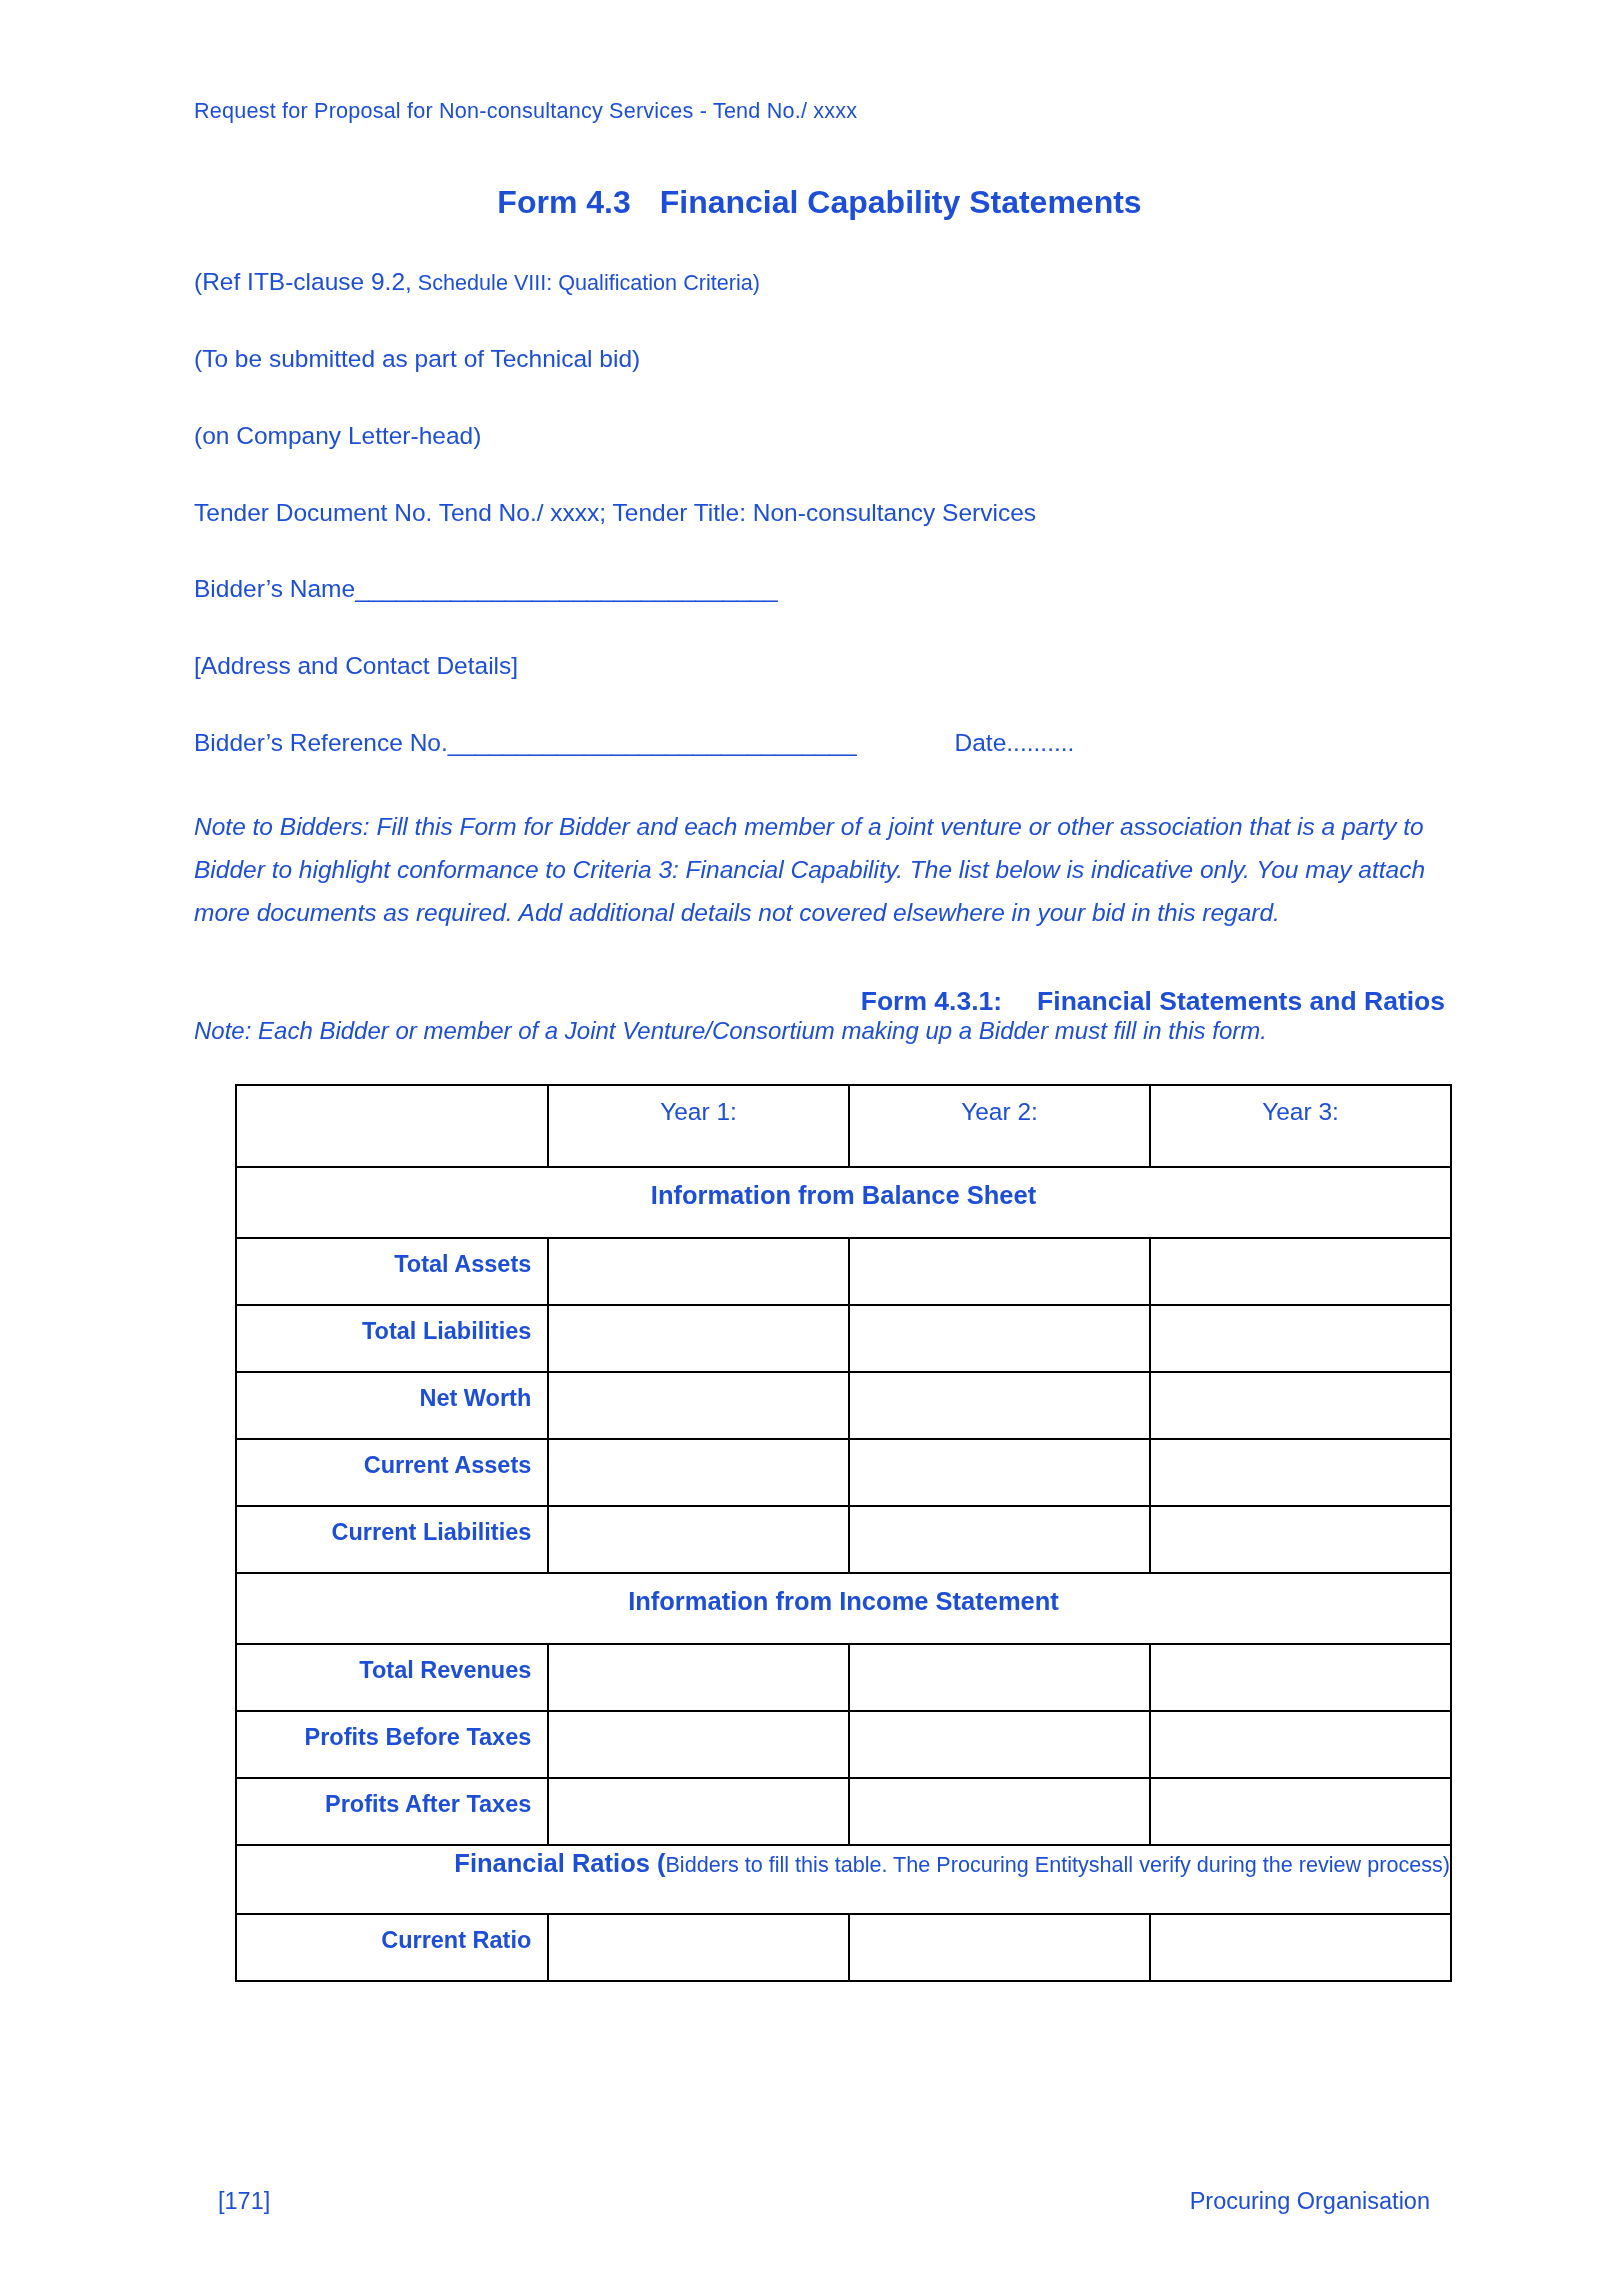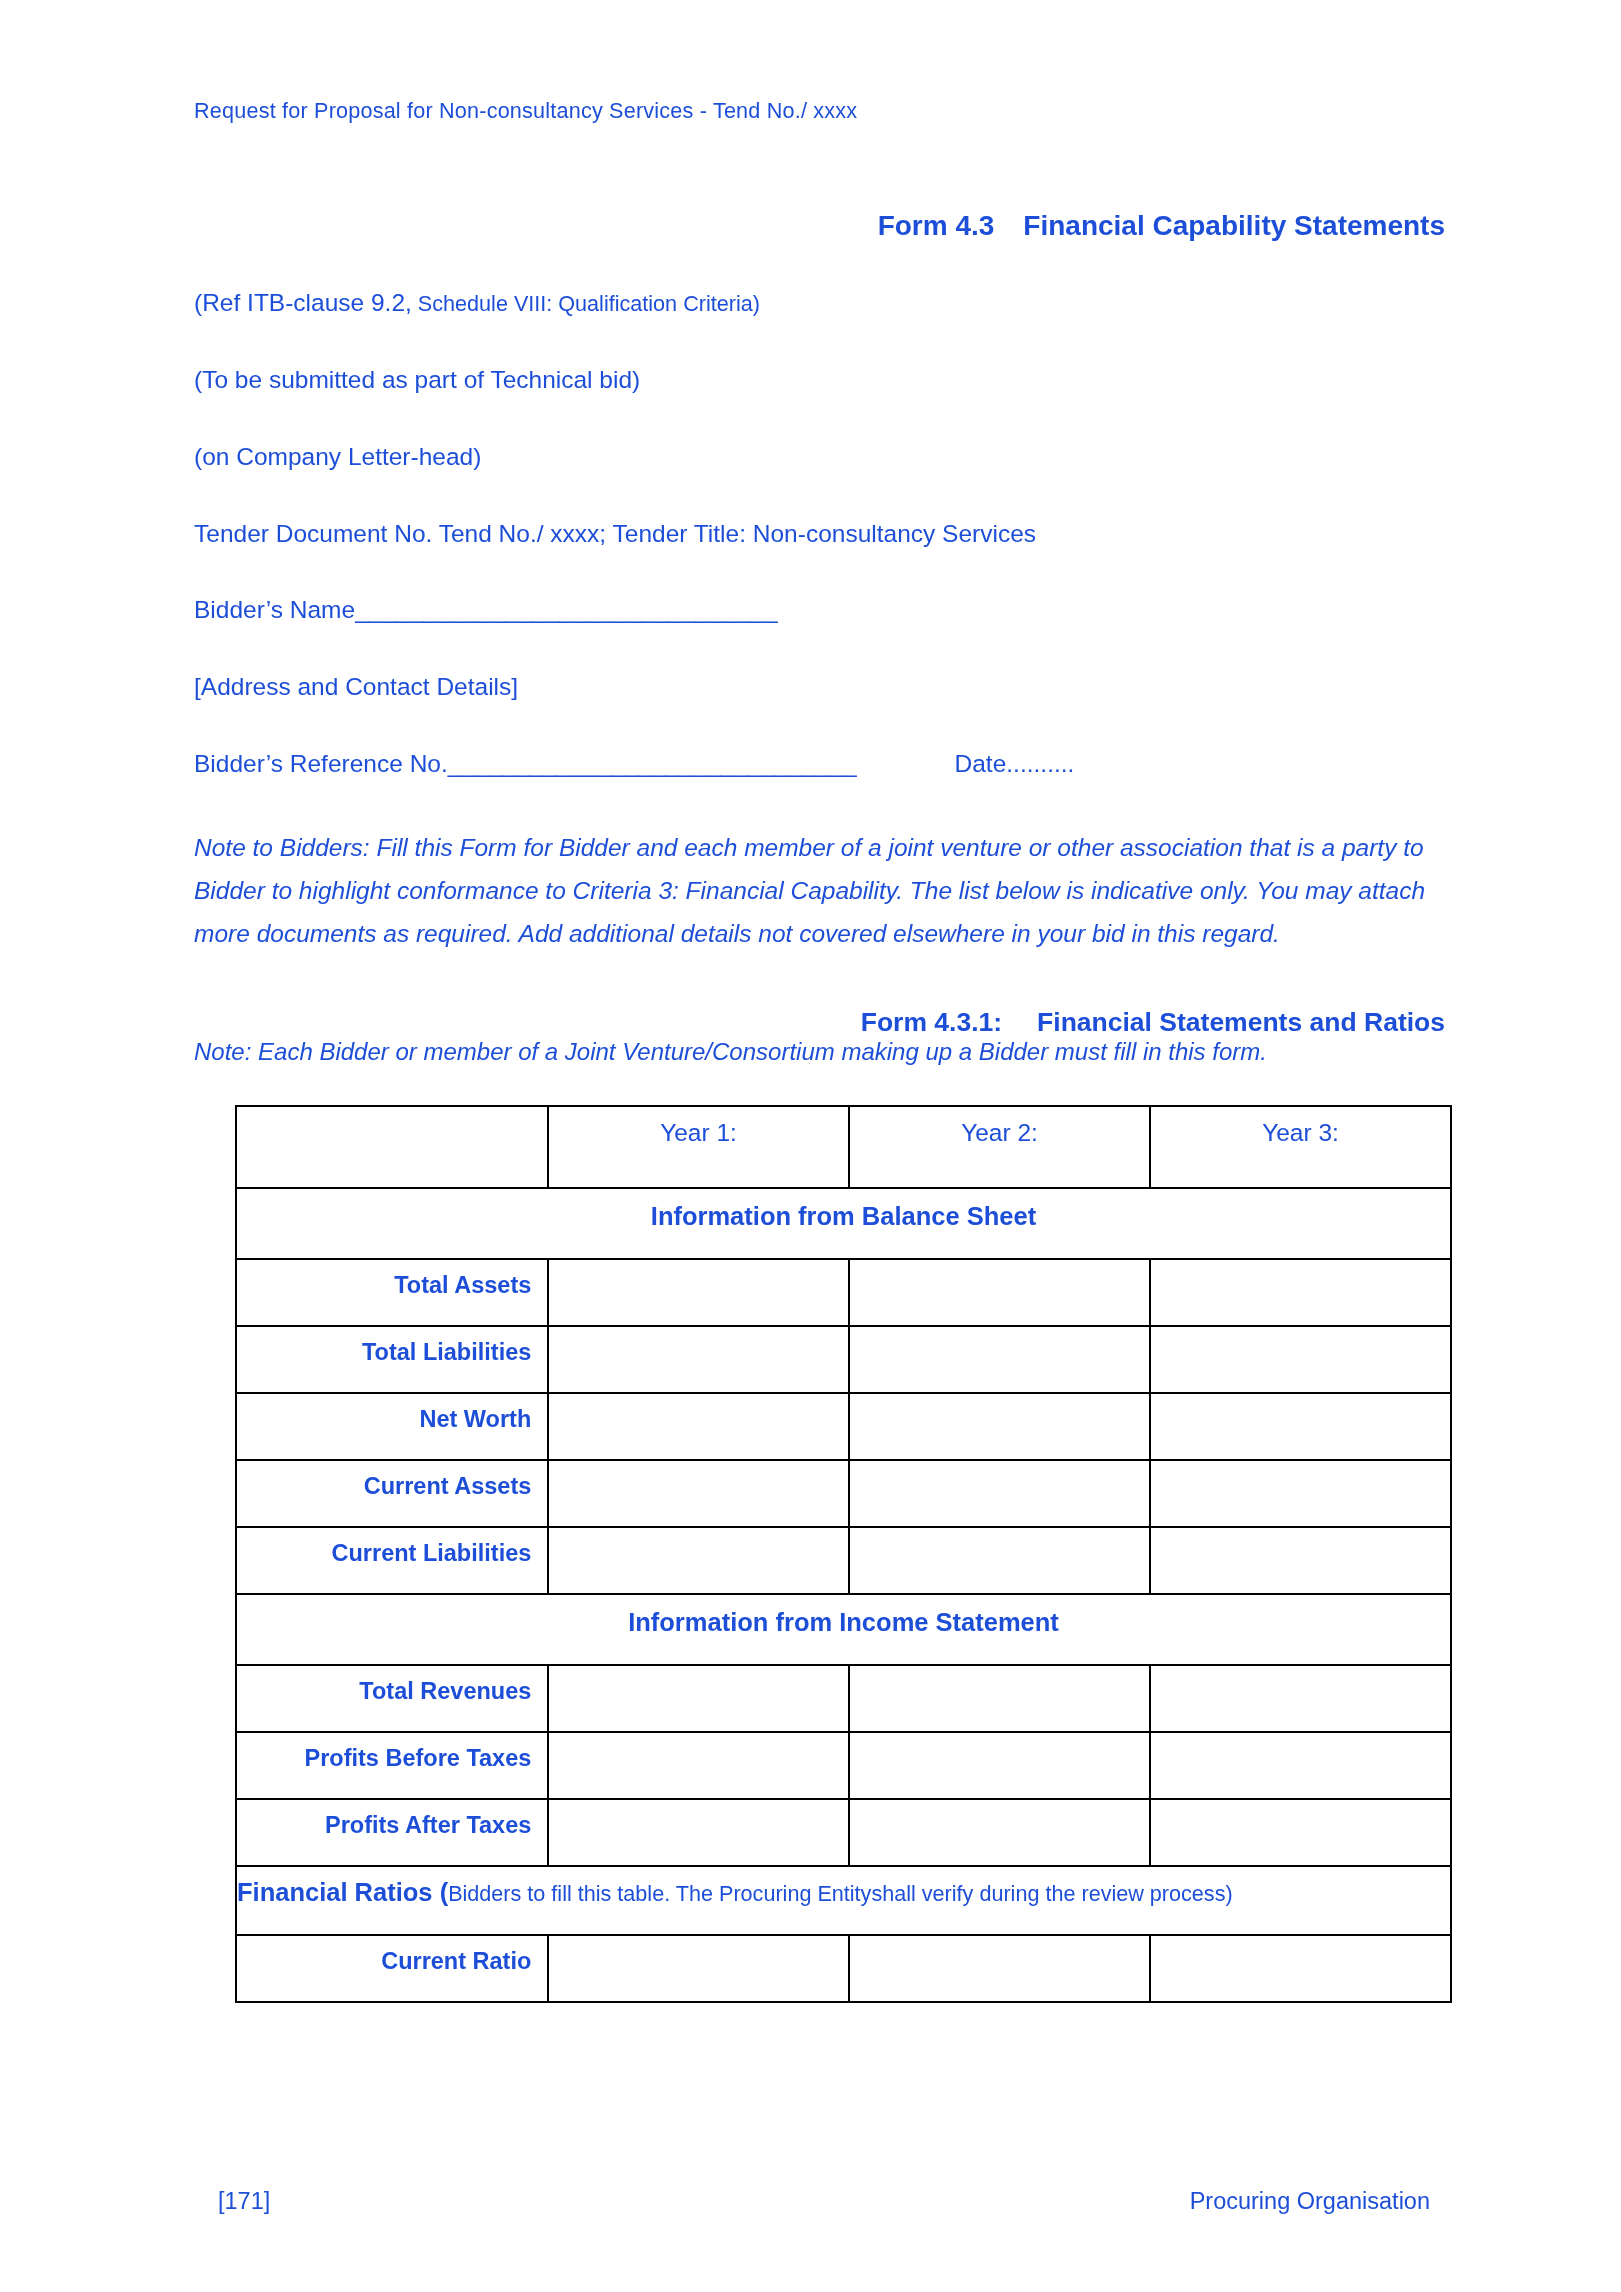--- a/index.html
+++ b/index.html
@@ -15,23 +15,23 @@
     overflow: hidden;
   }
   .content {
     padding: 98px 176px 0 194px;
   }
   .doc-header {
     font-size: 21.6px;
     letter-spacing: 0.2px;
   }
   h1.form-title {
-    margin-top: 86px;
-    text-align: right;
-    font-size: 28px;
+    margin-top: 60px;
+    text-align: center;
+    font-size: 32px;
     font-weight: bold;
   }
   h1.form-title .title-text { margin-left: 29px; }
   p.line {
     margin-top: 45px;
     font-size: 24.5px;
     line-height: 1.3;
   }
   .small-inline { font-size: 21.6px; }
   .date-label { margin-left: 98px; }
@@ -90,22 +90,22 @@
   }
   tr.data-row td { height: 67px; }
   tr.data-row td.label-cell {
     text-align: right;
     font-weight: bold;
     font-size: 23.5px;
     padding: 12.7px 15.7px 0 5.9px;
   }
   tr.ratios-row td {
     height: 69px;
-    text-align: left;
-    padding-top: 11px;
+    text-align: right;
+    padding-top: 3px;
   }
   .ratios-bold { font-weight: bold; font-size: 25.5px; }
   .ratios-rest { font-size: 21.6px; }
   .doc-footer {
     position: absolute;
     left: 218px;
     right: 191px;
     bottom: 78px;
     display: flex;
     justify-content: space-between;

